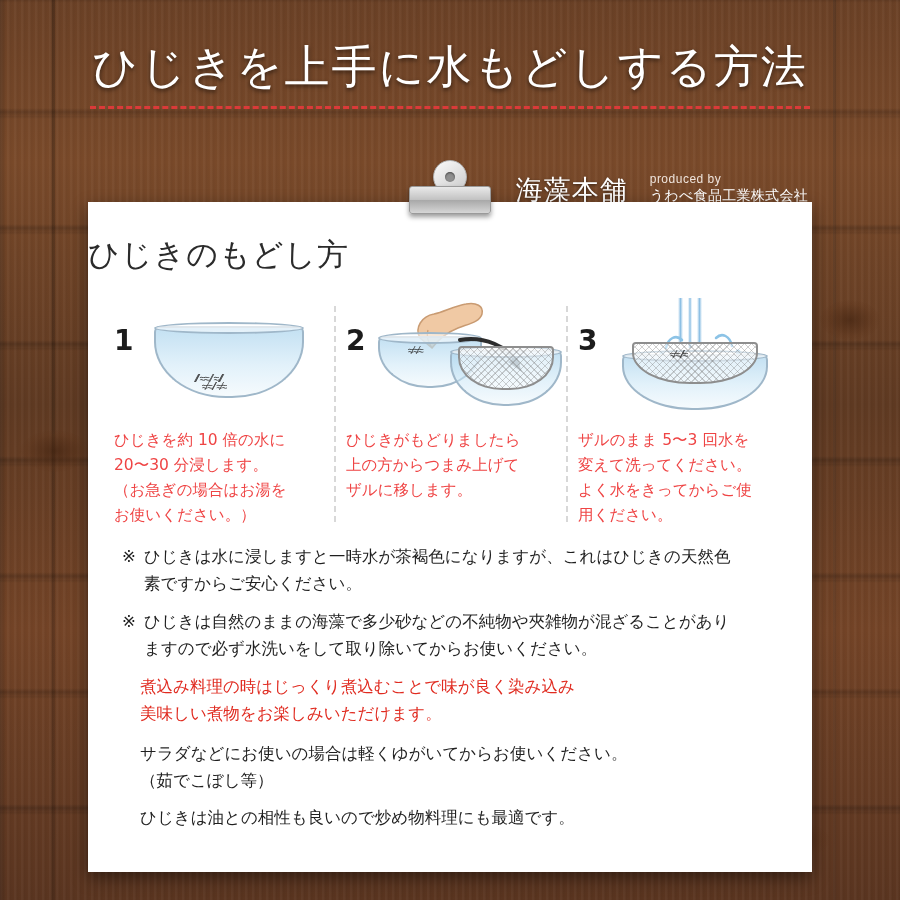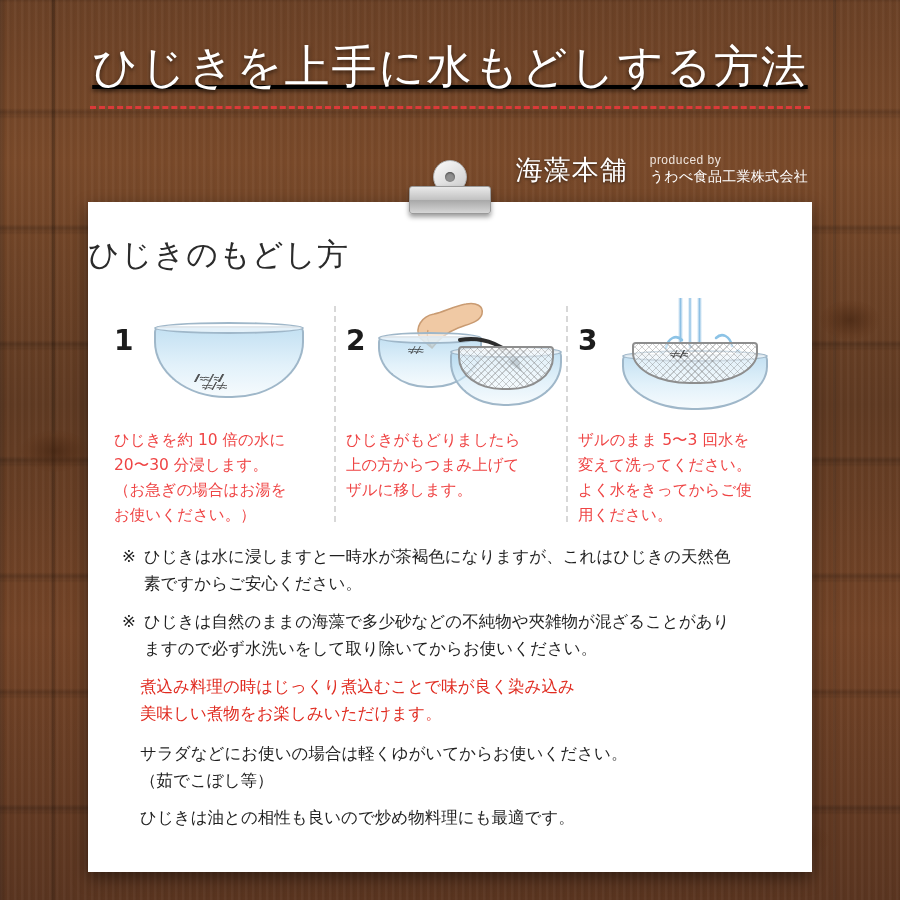--- a/index.html
+++ b/index.html
@@ -39,21 +39,20 @@
     background: radial-gradient(ellipse at center, rgba(60,30,12,0.55) 0%, rgba(90,50,25,0.25) 55%, rgba(0,0,0,0) 75%);
   }
 
   
   .title-area {
     position: absolute;
     left: 0;
     top: 40px;
     width: 900px;
     text-align: center;
-    text-decoration: underline;
   }
   .main-title {
     font-family: "DejaVu Sans", sans-serif;
     font-size: 45px;
     letter-spacing: 2px;
     color: #ffffff;
     text-shadow: 0 2px 4px rgba(0,0,0,0.55);
     line-height: 1.2;
     white-space: nowrap;
   }
@@ -79,20 +78,21 @@
     font-size: 27px;
     color: #ffffff;
     text-shadow: 0 1px 3px rgba(0,0,0,0.6);
     letter-spacing: 1px;
   }
   .brand-sub {
     display: flex;
     flex-direction: column;
     line-height: 1.25;
     padding-bottom: 3px;
+    margin-top: 20px;
   }
   .brand-sub .produced {
     font-family: "Liberation Sans", sans-serif;
     font-size: 12px;
     color: #efe4dc;
     letter-spacing: 0.5px;
   }
   .brand-sub .company {
     font-family: "DejaVu Sans", sans-serif;
     font-size: 14px;

